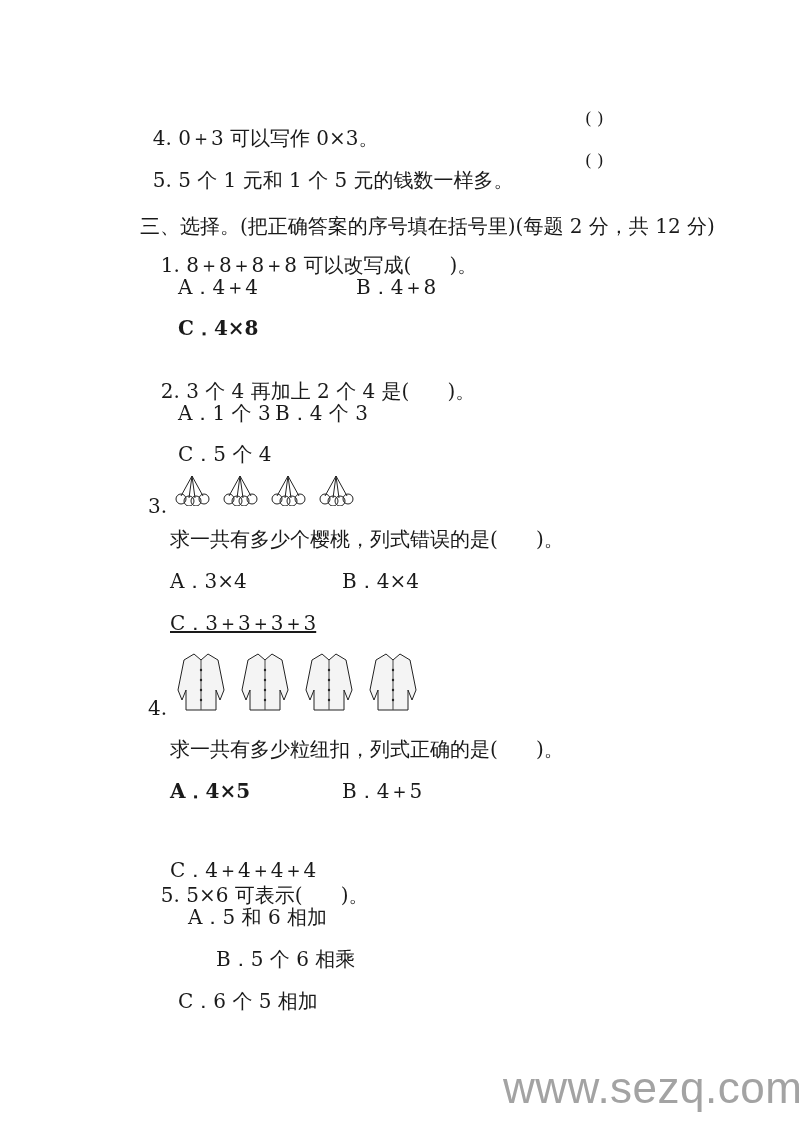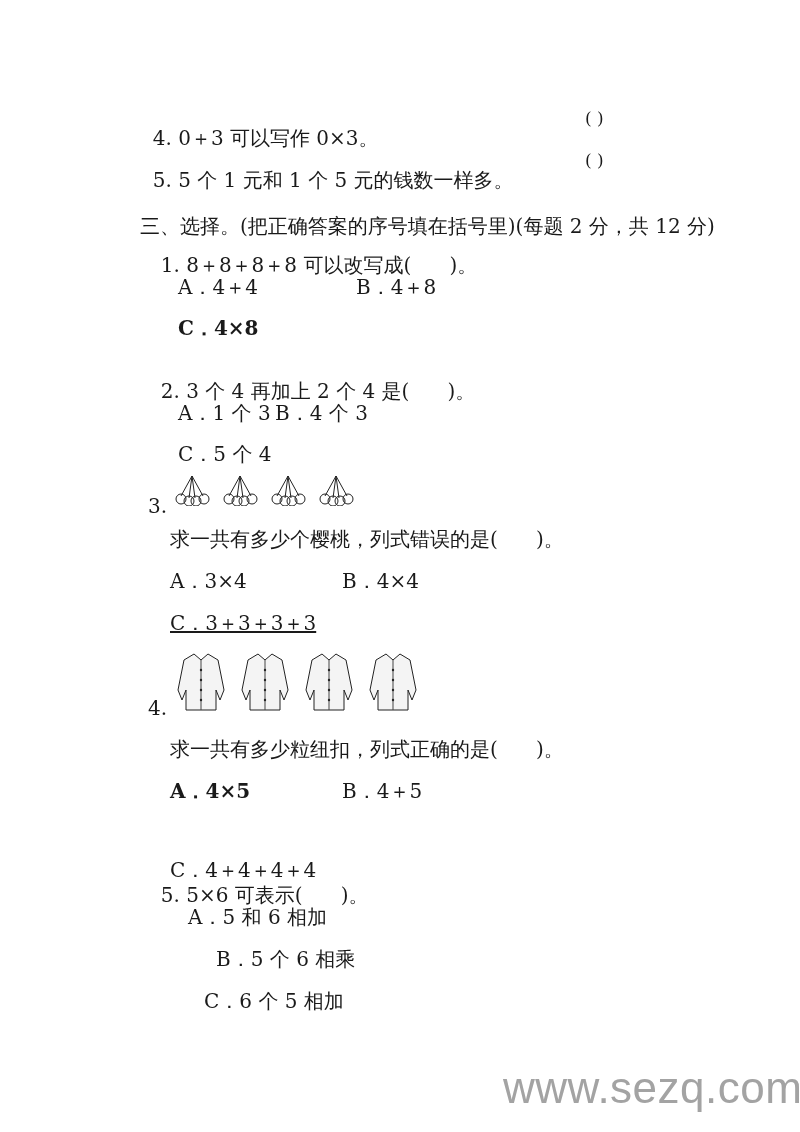--- a/index.html
+++ b/index.html
@@ -116,15 +116,15 @@
 <div class="line" style="left:170px; top:739px;">求一共有多少粒纽扣，列式正确的是(      )。</div>
 <div class="line" style="left:170px; top:781px;font-weight:bold;">A．4×5</div>
 <div class="line" style="left:342px; top:781px;">B．4＋5</div>
 <div class="line" style="left:170px; top:823px;margin-top:37px;">C．4＋4＋4＋4</div>
 
 <div class="line" style="left:148px; top:865px;">
   <span>5.</span> <span>5×6 可表示(      )。</span>
 </div>
 <div class="line" style="left:188px; top:907px;">A．5 和 6 相加</div>
 <div class="line" style="left:192px; top:949px;margin-left:24px;">B．5 个 6 相乘</div>
-<div class="line" style="left:178px; top:991px;margin-left:26px;">C．6 个 5 相加</div>
+<div class="line" style="left:178px; top:991px;">C．6 个 5 相加</div>
 
 <div class="watermark">www.sezq.com</div>
 
 </body></html>

